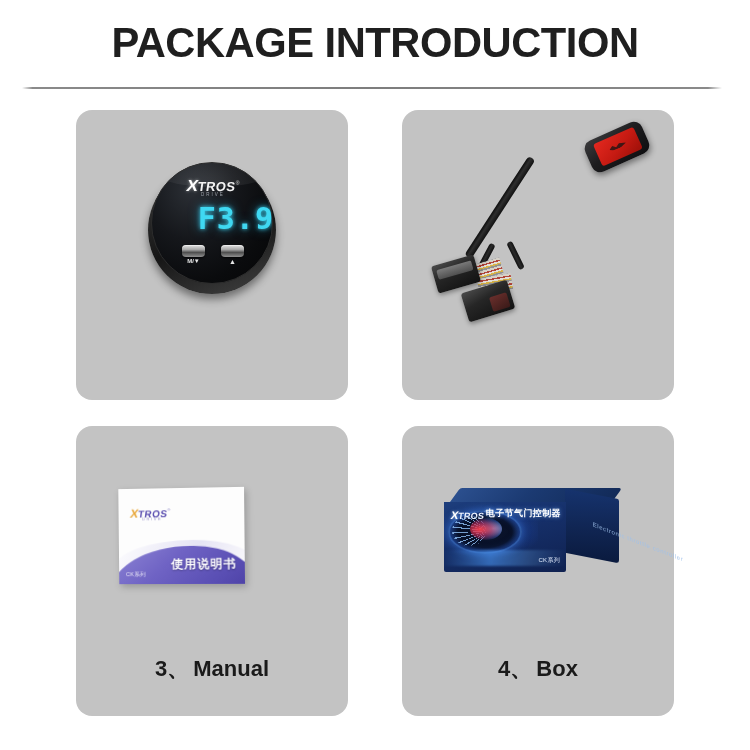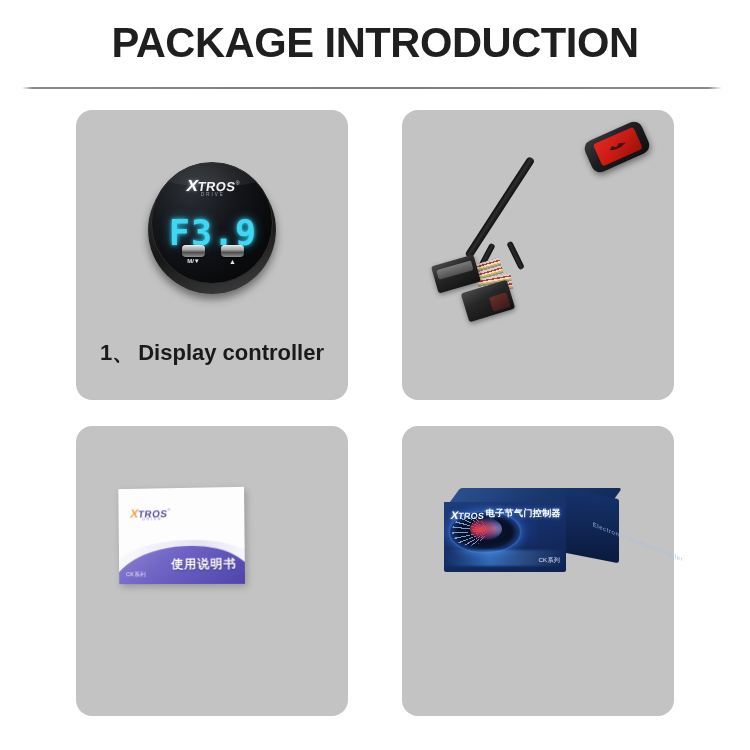--- a/index.html
+++ b/index.html
@@ -153,30 +153,29 @@
     width: 122px;
     text-align: center;
     color: #9aa0a8;
     font-size: 4.5px;
     letter-spacing: 2px;
   }
   #controller-display {
     position: absolute;
     left: 0; top: 38px;
     width: 122px;
-    text-align: center;
+    text-align: right;
     font-family: "DejaVu Sans Mono", monospace;
-    font-size: 35px;
+    font-size: 30px;
     font-weight: bold;
     color: #3fd8f2;
     letter-spacing: 1px;
     text-shadow:
       0 0 4px rgba(63,216,242,0.95),
       0 0 11px rgba(40,180,230,0.65);
-    margin-top: 12px;
   }
   .ctrl-button {
     position: absolute;
     top: 82px;
     width: 23px;
     height: 12px;
     border-radius: 4px;
     background: linear-gradient(180deg, #e4e4e4 0%, #a8a8a8 38%, #4f4f4f 62%, #8f8f8f 100%);
     box-shadow: 0 1px 2px rgba(0,0,0,0.7), inset 0 1px 0 rgba(255,255,255,0.45);
   }
@@ -517,23 +516,20 @@
           </div>
           <div id="controller-logo-sub">DRIVE</div>
           <div id="controller-display">F3.9</div>
           <div class="ctrl-button" id="ctrl-button-mode"></div>
           <div class="ctrl-button" id="ctrl-button-up"></div>
           <div class="ctrl-button-label" id="ctrl-label-mode">M/▼</div>
           <div class="ctrl-button-label" id="ctrl-label-up">▲</div>
         </div>
       </div>
     </div>
-    <div class="panel-caption">
-      <span class="num">1、</span><span>Display controller</span>
-    </div>
   </div>
 
   <div class="panel r1c2">
     <div class="panel-stage">
       <div id="host-stage">
         <div id="host-cable-main"></div>
         <div id="host-cable-branch-a"></div>
         <div id="host-cable-branch-b"></div>
         <div class="host-wires" id="host-wires-a"></div>
         <div class="host-wires" id="host-wires-b"></div>
@@ -553,20 +549,23 @@
           <div id="manual-wave-2"></div>
           <div id="manual-wave"></div>
           <div id="manual-logo">
             <span class="mark">X</span><span class="word">TROS</span><span class="reg">®</span>
           </div>
           <div id="manual-logo-sub">DRIVE</div>
           <div id="manual-title-cn">使用说明书</div>
           <div id="manual-series">CK系列</div>
         </div>
       </div>
+    </div>
+    <div class="panel-caption">
+      <span class="num">3、</span><span>Manual</span>
     </div>
   </div>
 
   <div class="panel r2c2">
     <div class="panel-stage">
       <div id="box-stage">
         <div id="box-top"></div>
         <div id="box-side">
           <div id="box-subtitle-en">Electronic throttle controller</div>
         </div>
@@ -578,15 +577,18 @@
           <div id="box-art-streak"></div>
           <div id="box-logo">
             <span class="mark">X</span><span class="word">TROS</span><span class="reg">®</span>
           </div>
           <div id="box-logo-sub">DRIVE</div>
           <div id="box-title-cn">电子节气门控制器</div>
           <div id="box-series">CK系列</div>
         </div>
       </div>
     </div>
+    <div class="panel-caption">
+      <span class="num">4、</span><span>Box</span>
+    </div>
   </div>
 
 </div>
 
 </body></html>

